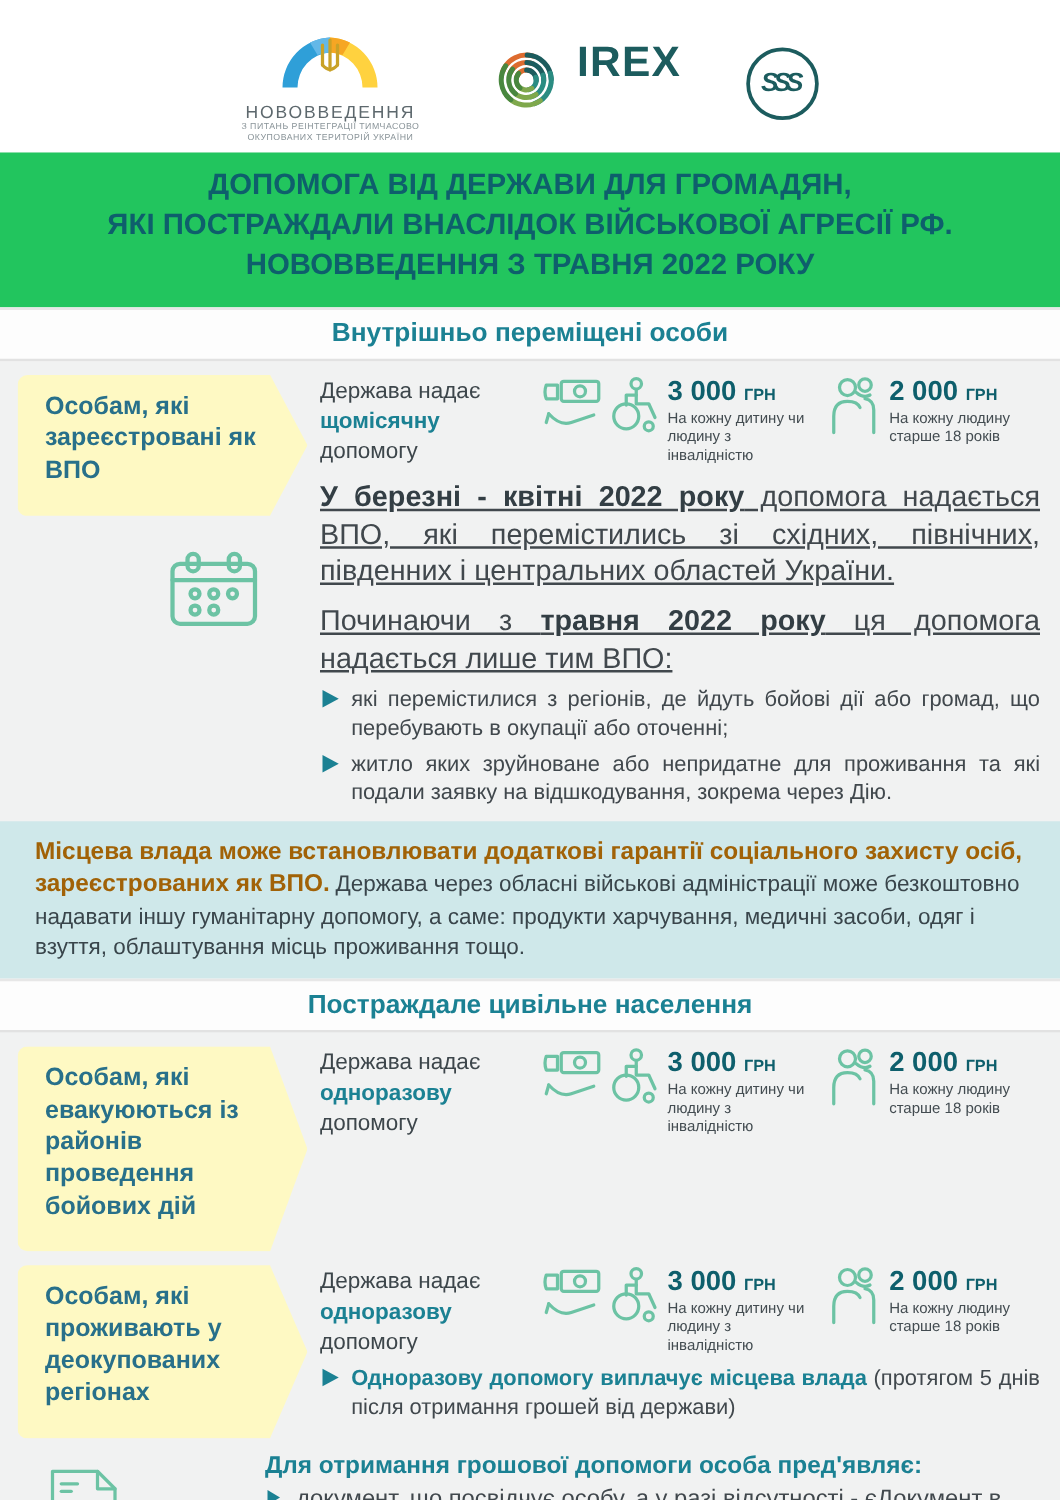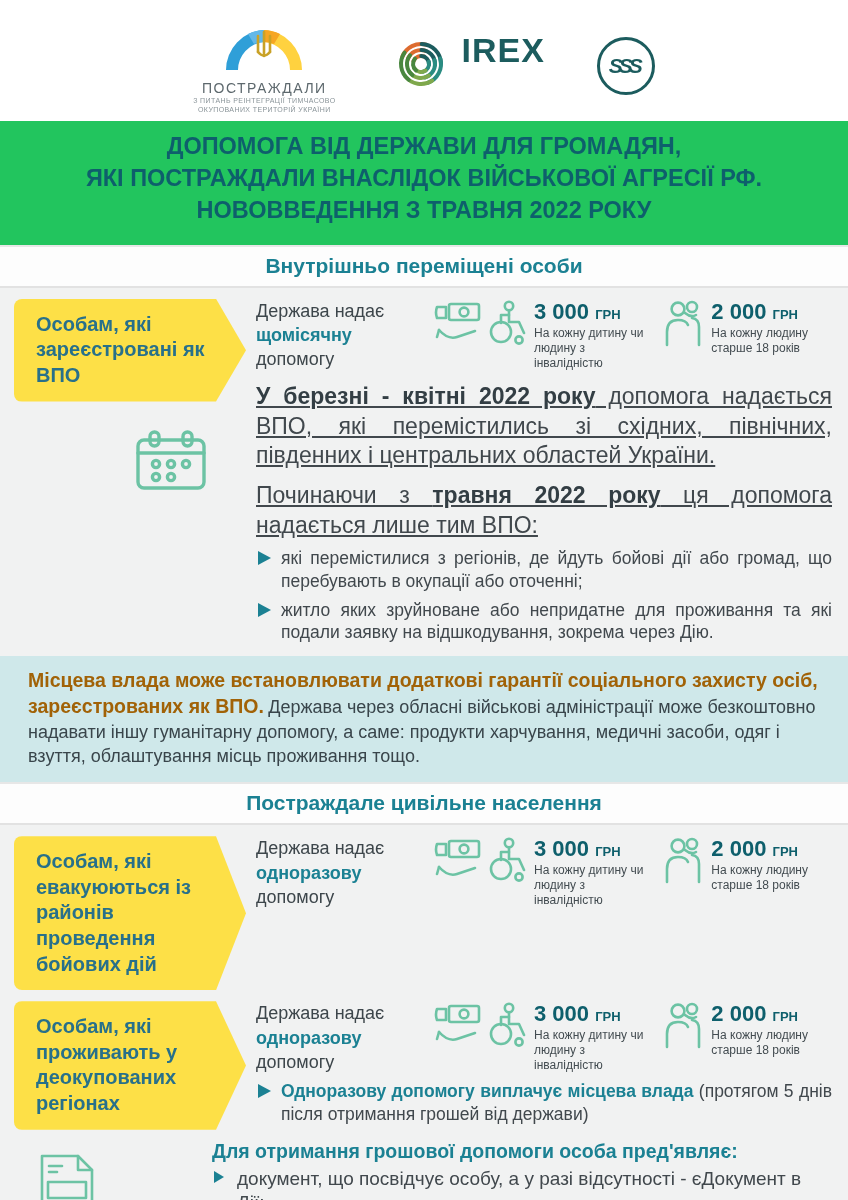--- a/index.html
+++ b/index.html
@@ -24,22 +24,22 @@
   .main-title { background:#22c55e; text-align:center; padding:10px 40px 18px;
                 font-size:23.5px; font-weight:700; color:#0e5f6c; line-height:1.36; }
 
   
   .band-header { background:#fdfdfd; border-top:2px solid #e7e7e7; border-bottom:2px solid #e2e2e2;
                  text-align:center; padding:7px 0 8px; font-size:21px; font-weight:700; color:#1b8193; }
 
   
   .block { display:flex; padding:11px 16px 0 14px; }
   .left-col { width:232px; flex:0 0 232px; }
-  .arrow-label { background:#fde047; clip-path:polygon(0 0,calc(100% - 30px) 0,100% 50%,calc(100% - 30px) 100%,0 100%);
-                 border-radius:8px; padding:13px 40px 13px 22px; color:#28708a; font-weight:700;
+  .arrow-label { background:#fef9c3; clip-path:polygon(0 0,calc(100% - 30px) 0,100% 50%,calc(100% - 30px) 100%,0 100%);
+                 border-radius:8px; padding:13px 40px 23px 22px; color:#28708a; font-weight:700;
                  font-size:20px; line-height:1.28; }
   .right-col { flex:1; padding-left:10px; }
   .provides-row { display:flex; align-items:flex-start; }
   .provides { width:178px; flex:0 0 178px; font-size:18px; color:#3d464b; line-height:1.35; }
   .provides .accent { color:#1b8193; font-weight:700; }
   .benefits { display:flex; flex:1; }
   .benefit-group { display:flex; align-items:flex-start; }
   .benefit-group .icons { display:flex; align-items:flex-start; margin-right:6px; }
   .benefit-text .amount { font-size:22px; font-weight:700; color:#0e5f6c; white-space:nowrap; }
   .benefit-text .amount .unit { font-size:13px; }
@@ -84,21 +84,21 @@
             <path d="M54,12 A40,40 0 0 1 70,16 L64,26 A28,28 0 0 0 54,24 Z" fill="#f6a623"></path>
             <path d="M38,16 A40,40 0 0 1 54,12 L54,24 A28,28 0 0 0 44,26 Z" fill="#63b8e8"></path>
             <g stroke="#c9a227" stroke-width="2.6" fill="none" stroke-linecap="round">
               <path d="M48,18 v16"></path>
                 <path d="M54,14 v24"></path>
                 <path d="M60,18 v16"></path>
               <path d="M48,34 q6,7 12,0"></path>
             </g>
           </svg>
         </span>
-        <div class="m-title">ПОСТРАЖДАЛИ</div>
+        <div class="m-title">НОВОВВЕДЕННЯ</div>
         <div class="m-sub">З ПИТАНЬ РЕІНТЕГРАЦІЇ ТИМЧАСОВО</div>
         <div class="m-sub">ОКУПОВАНИХ ТЕРИТОРІЙ УКРАЇНИ</div>
       </div>
 
       <div class="irex">
         <span>
           <svg width="66" height="66" viewBox="-33 -33 66 66">
             <g fill="none" stroke-linecap="round">
               <g stroke="#dd6b2f" stroke-width="4" transform="rotate(200)">
                 <circle r="8" stroke-dasharray="13 100"></circle>

